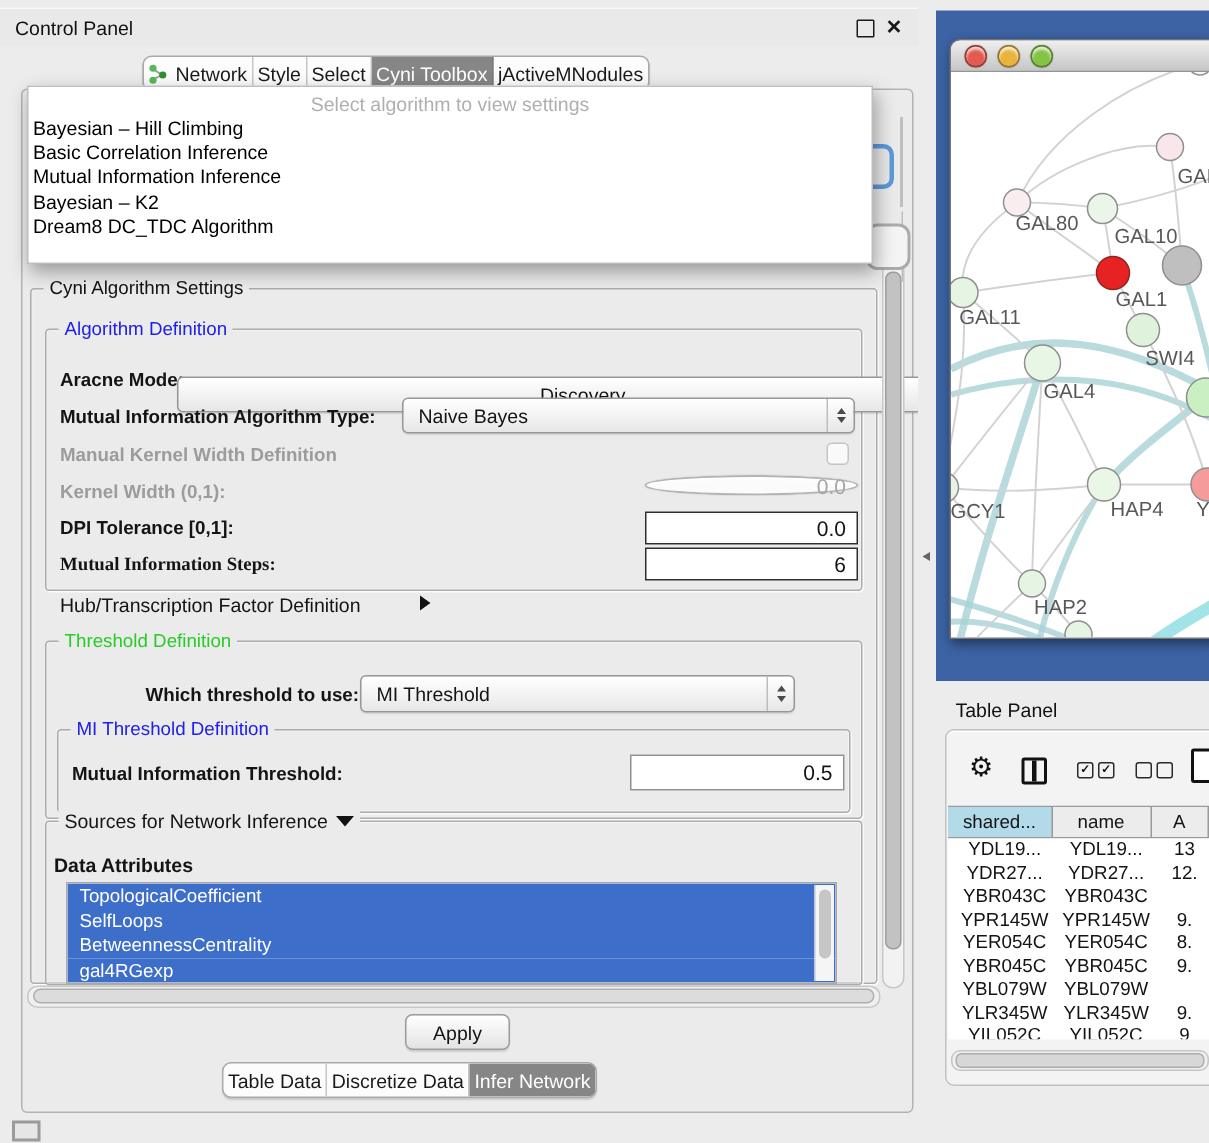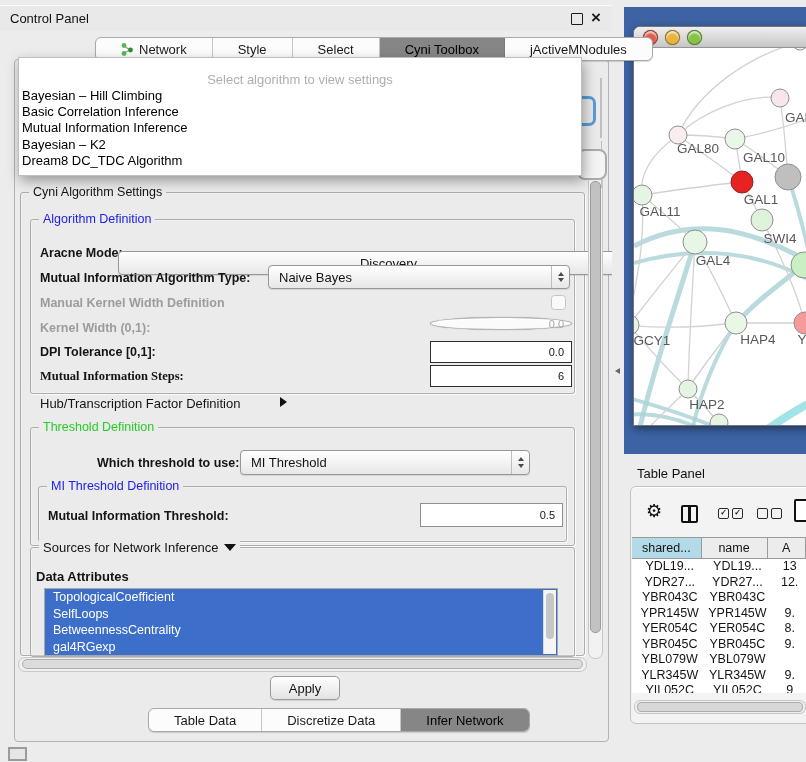--- a/index.html
+++ b/index.html
@@ -12,28 +12,28 @@
   #cp-title{position:absolute;left:10px;top:5px;font-size:13px;color:#111;}
   #cp-float{position:absolute;left:571px;top:7px;width:10px;height:10px;border:1.7px solid #1A1A1A;border-radius:1px;}
   #cp-close{position:absolute;left:591px;top:0px;font-size:17px;font-weight:bold;color:#1A1A1A;line-height:24px;}
   #cp-panel{position:absolute;left:14px;top:59px;width:593px;height:681px;background:#EBEBEB;
             border:1px solid #B3B3B3;border-radius:4px;}
   
   .tabbar{position:absolute;height:22px;display:flex;background:#FCFCFC;border:1px solid #A9A9A9;
           border-radius:6px;overflow:hidden;box-shadow:0 1px 1px rgba(0,0,0,.15);z-index:6;}
   #cp-tabs{left:95px;top:37px;}
   #bottom-tabs{left:148px;top:708px;}
-  .tab{display:flex;align-items:center;gap:5px;padding:0 25px;font-size:13px;color:#1A1A1A;
+  .tab{display:flex;align-items:center;gap:5px;padding:0 3px;font-size:13px;color:#1A1A1A;
        border-right:1px solid #C6C6C6;white-space:nowrap;}
   .tab:last-child{border-right:none;}
-  .tab.active{background:#868686;color:#000000;border-right-color:#7A7A7A;}
+  .tab.active{background:#868686;color:#ffffff;border-right-color:#7A7A7A;}
   
   #algo-popup{position:absolute;left:18px;top:57px;width:562px;height:117px;background:#FFFFFF;
               border:1px solid #BEBEBE;box-shadow:2px 5px 12px rgba(0,0,0,.35);z-index:30;}
-  #popup-placeholder{display:block;text-align:center;color:#AFAFAF;font-size:13px;height:16px;padding-top:14px;}
+  #popup-placeholder{display:block;text-align:center;color:#AFAFAF;font-size:13px;height:16px;padding-top:4px;}
   .popup-item{font-size:13px;line-height:16.2px;padding-left:3px;color:#000;}
   .popup-item.bold{font-weight:bold;}
   
   #frag-combo{position:absolute;left:575px;top:96px;width:15px;height:24px;border:3px solid #5B9BD8;
               border-radius:7px;background:#E9E9E9;z-index:5;}
   #frag-line1{position:absolute;left:600px;top:78px;width:2px;height:60px;background:#BFBFBF;z-index:4;}
   #frag-box2{position:absolute;left:577px;top:149px;width:26px;height:27px;border:2px solid #ABABAB;
              border-radius:8px;background:#F4F4F4;z-index:4;}
   #frag-line2{position:absolute;left:601px;top:141px;width:1px;height:47px;background:#BFBFBF;z-index:3;}
   
@@ -55,21 +55,21 @@
   .combo{position:absolute;height:24px;border:1px solid #979797;border-radius:4px;
          background:linear-gradient(#FFFFFF,#E7E7E7);display:flex;align-items:center;
          font-size:13px;padding-left:10px;box-sizing:border-box;box-shadow:0 1px 1px rgba(0,0,0,.1);}
   .stepper{position:absolute;right:0;top:0;bottom:0;width:17px;border-left:1px solid #BDBDBD;
            display:flex;flex-direction:column;align-items:center;justify-content:center;gap:2.5px;}
   .tri-up{width:0;height:0;border-left:3.5px solid transparent;border-right:3.5px solid transparent;
           border-bottom:4.5px solid #4A4A4A;}
   .tri-dn{width:0;height:0;border-left:3.5px solid transparent;border-right:3.5px solid transparent;
           border-top:4.5px solid #4A4A4A;}
   
-  .tin{position:absolute;height:22px;background:#FFF;font-size:11px;display:flex;align-items:center;
+  .tin{position:absolute;height:22px;background:#FFF;font-size:14px;display:flex;align-items:center;
        justify-content:flex-end;padding-right:7px;box-sizing:border-box;border:1.5px solid #2E2E2E;}
   .tin.light{border:1px solid #B3B3B3;color:#A6A6A6;background:#FBFBFB;}
   .tin.mid{border:1.5px solid #909090;}
   #kernel-checkbox{position:absolute;left:551px;top:295px;width:13px;height:13px;
                    border:1.5px solid #C4C4C4;border-radius:3.5px;background:#F9F9F9;}
   .tri-right{width:0;height:0;border-top:5.5px solid transparent;border-bottom:5.5px solid transparent;
              border-left:7px solid #111;display:inline-block;}
   .tri-down-b{width:0;height:0;border-left:6px solid transparent;border-right:6px solid transparent;
               border-top:7px solid #111;display:inline-block;}
   

